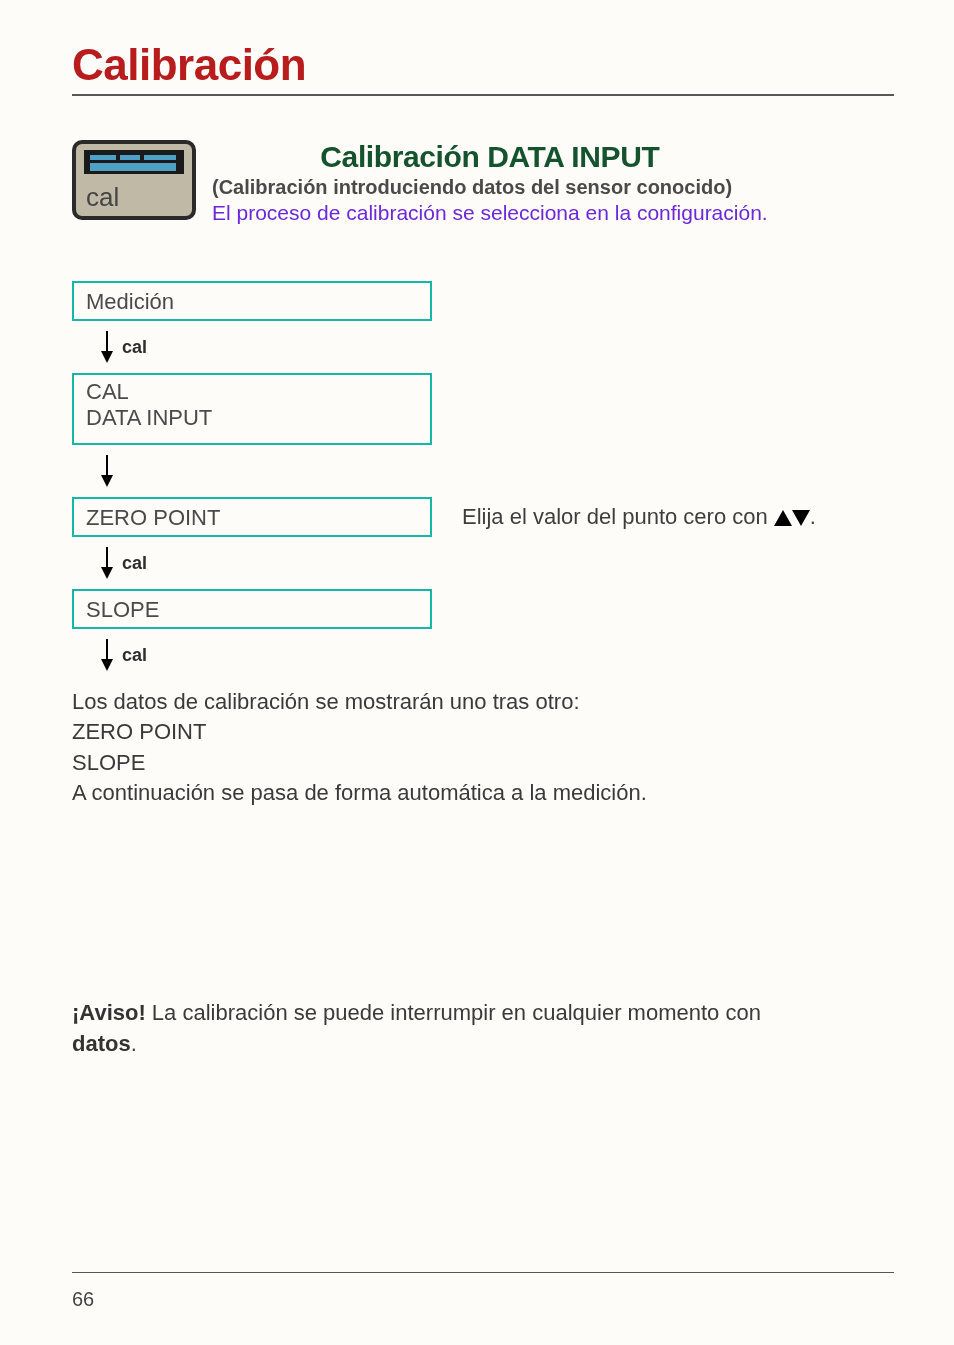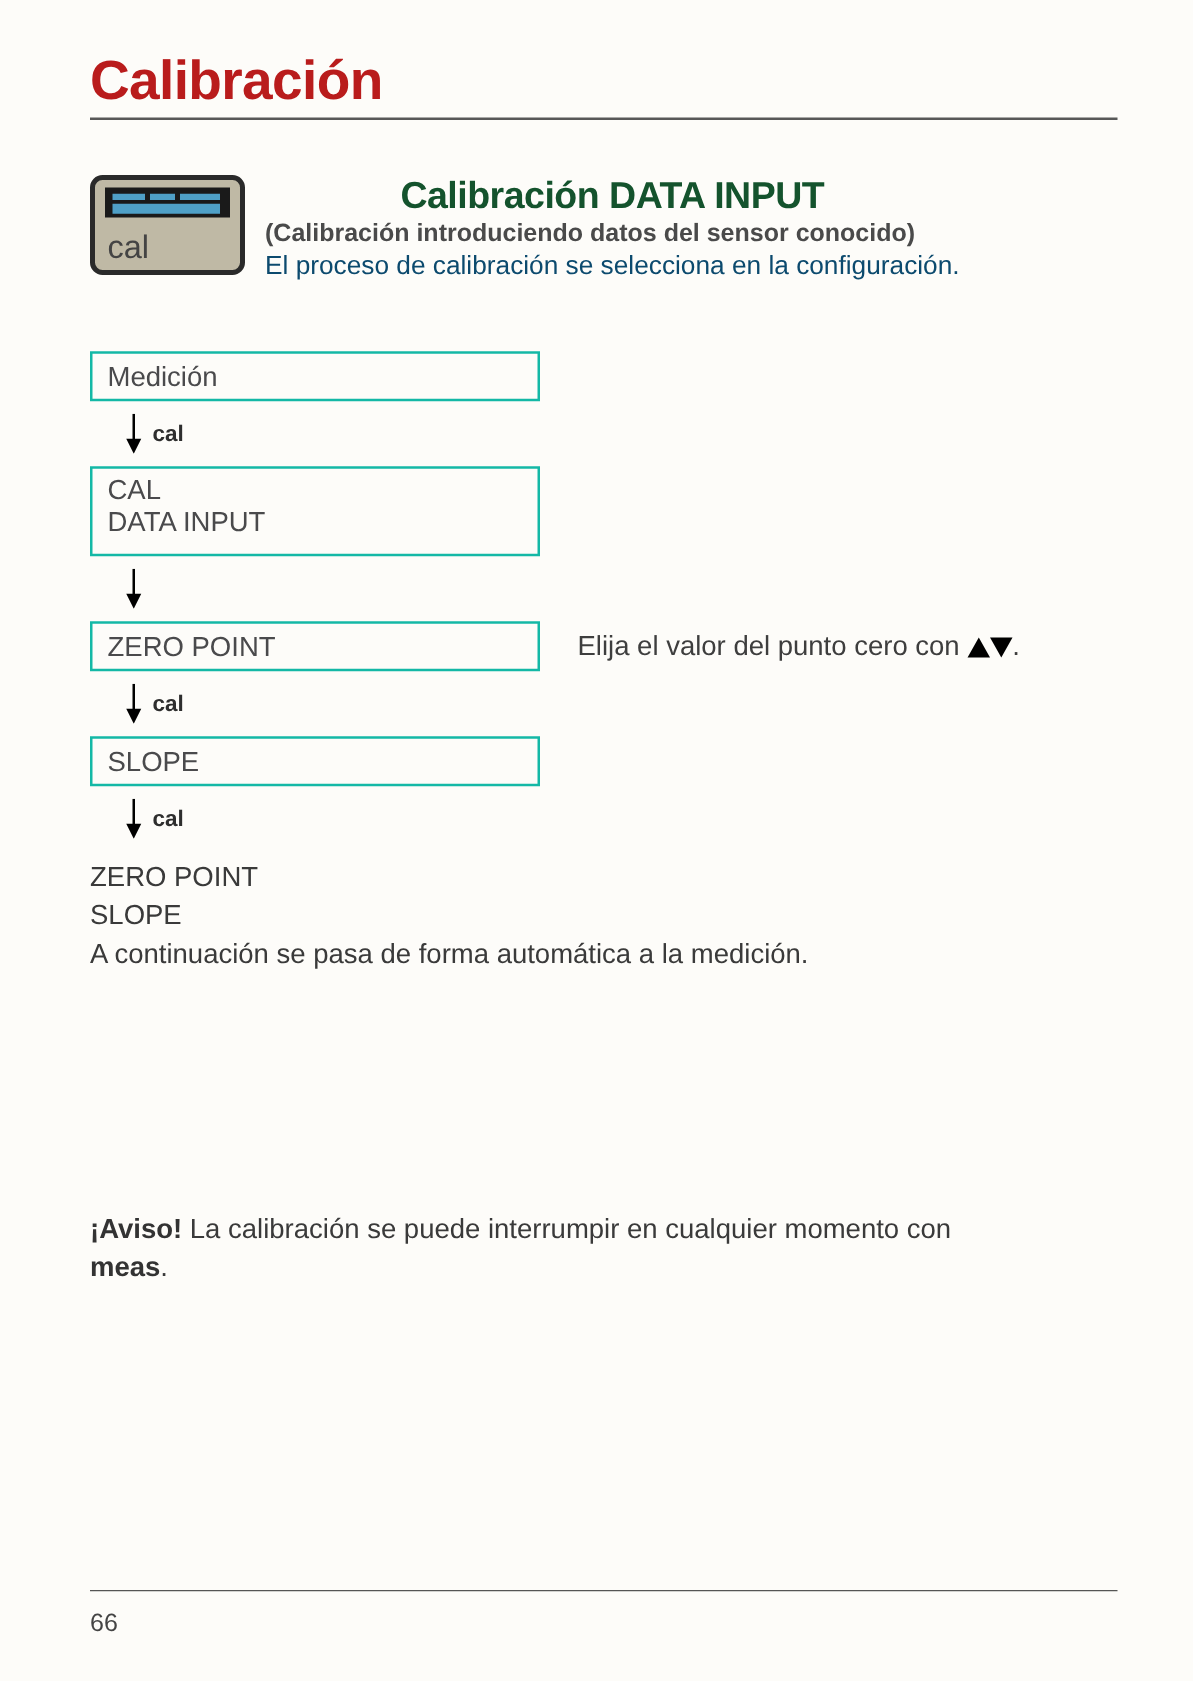--- a/index.html
+++ b/index.html
@@ -46,21 +46,21 @@
   }
   .intro-text .sub {
     font-size: 20px;
     font-weight: 700;
     color: #4a4a4a;
     margin-top: 2px;
   }
   .intro-text .desc {
     font-size: 21px;
     font-weight: 300;
-    color: #0c4a6e;
+    color: #6d28d9;
     margin-top: 2px;
   }
   .flow-row {
     display: flex;
     align-items: center;
     gap: 30px;
   }
   .step-box {
     border: 2px solid #14b8a6;
     width: 360px;
@@ -213,24 +213,25 @@
     <svg width="14" height="32" viewBox="0 0 14 32">
       <line x1="7" y1="0" x2="7" y2="22" stroke="#000" stroke-width="2"></line>
       <polygon points="7,32 1,20 13,20" fill="#000"></polygon>
     </svg>
     <span class="lbl">cal</span>
   </div>
 
 </div>
 
 <div class="result-block">
+  <div>Los datos de calibración se mostrarán uno tras otro:</div>
   <div>ZERO POINT</div>
   <div>SLOPE</div>
   <div>A continuación se pasa de forma automática a la medición.</div>
 </div>
 
 <div class="notice">
   <strong>¡Aviso!</strong><span> La calibración se puede interrumpir en cualquier momento con </span><br>
-  <strong>meas</strong><span>.</span>
+  <strong>datos</strong><span>.</span>
 </div>
 
 <div class="footer-line"></div>
 <div class="page-num">66</div>
 
 </body></html>

